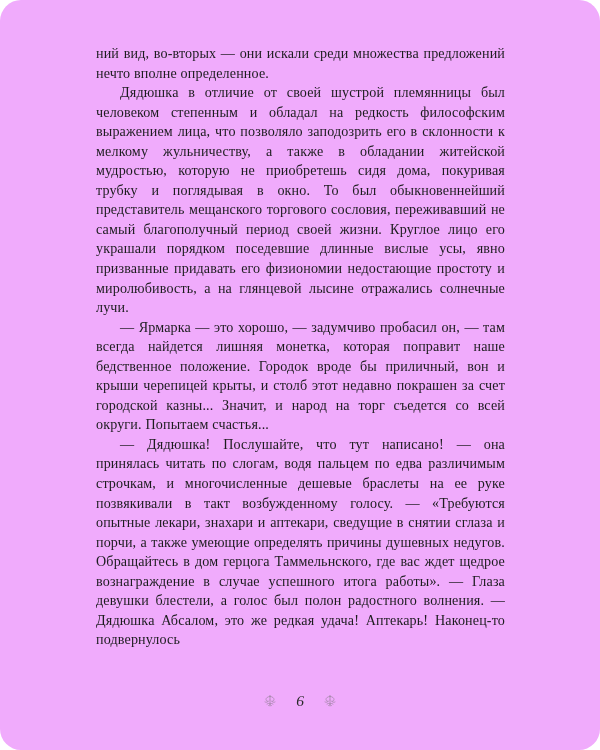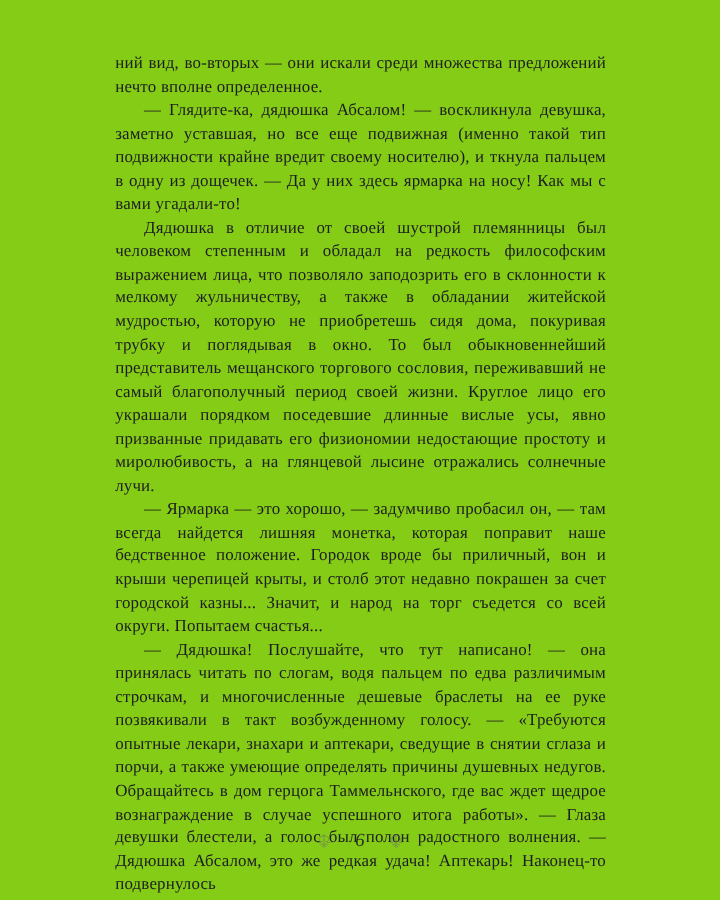--- a/index.html
+++ b/index.html
@@ -14,22 +14,23 @@
     overflow: hidden;
     font-family: "Liberation Serif", "DejaVu Serif", serif;
     color: #1c1c1c;
     -webkit-font-smoothing: antialiased;
   }
 
   .page {
     position: relative;
     width: 600px;
     height: 750px;
-    background: #84cc16;
+    background: #f0abfc;
     box-sizing: border-box;
+    border-radius: 21px;
   }
 
   
   .text-block {
     position: absolute;
     left: 96px;
     top: 44px;
     width: 409px;
   }
 
@@ -85,21 +86,20 @@
     padding-bottom: 1px;
   }
 </style>
 </head>
 <body>
 
 <div class="page">
 
   <div class="text-block">
     <p class="para cont">ний вид, во-вторых — они искали среди множества предложений нечто вполне определенное.</p>
-    <p class="para indent">— Глядите-ка, дядюшка Абсалом! — воскликнула девушка, заметно уставшая, но все еще подвижная (именно такой тип подвижности крайне вредит своему носителю), и ткнула пальцем в одну из дощечек. — Да у них здесь ярмарка на носу! Как мы с вами угадали-то!</p>
     <p class="para indent">Дядюшка в отличие от своей шустрой племянницы был человеком степенным и обладал на редкость философским выражением лица, что позволяло заподозрить его в склонности к мелкому жульничеству, а также в обладании житейской мудростью, которую не приобретешь сидя дома, покуривая трубку и поглядывая в окно. То был обыкновеннейший представитель мещанского торгового сословия, переживавший не самый благополучный период своей жизни. Круглое лицо его украшали порядком поседевшие длинные вислые усы, явно призванные придавать его физиономии недостающие простоту и миролюбивость, а на глянцевой лысине отражались солнечные лучи.</p>
     <p class="para indent">— Ярмарка — это хорошо, — задумчиво пробасил он, — там всегда найдется лишняя монетка, которая поправит наше бедственное положение. Городок вроде бы приличный, вон и крыши черепицей крыты, и столб этот недавно покрашен за счет городской казны... Значит, и народ на торг съедется со всей округи. Попытаем счастья...</p>
     <p class="para indent">— Дядюшка! Послушайте, что тут написано! — она принялась читать по слогам, водя пальцем по едва различимым строчкам, и многочисленные дешевые браслеты на ее руке позвякивали в такт возбужденному голосу. — «Требуются опытные лекари, знахари и аптекари, сведущие в снятии сглаза и порчи, а также умеющие определять причины душевных недугов. Обращайтесь в дом герцога Таммельнского, где вас ждет щедрое вознаграждение в случае успешного итога работы». — Глаза девушки блестели, а голос был полон радостного волнения. — Дядюшка Абсалом, это же редкая удача! Аптекарь! Наконец-то подвернулось</p>
   </div>
 
   <div class="footer">
 
     <span class="orn-wrap">
       <svg class="ornament" viewBox="0 0 32 32" xmlns="http://www.w3.org/2000/svg" aria-hidden="true">
         <g fill="none" stroke="#6b6b6b" stroke-width="1.6" stroke-linecap="round">

